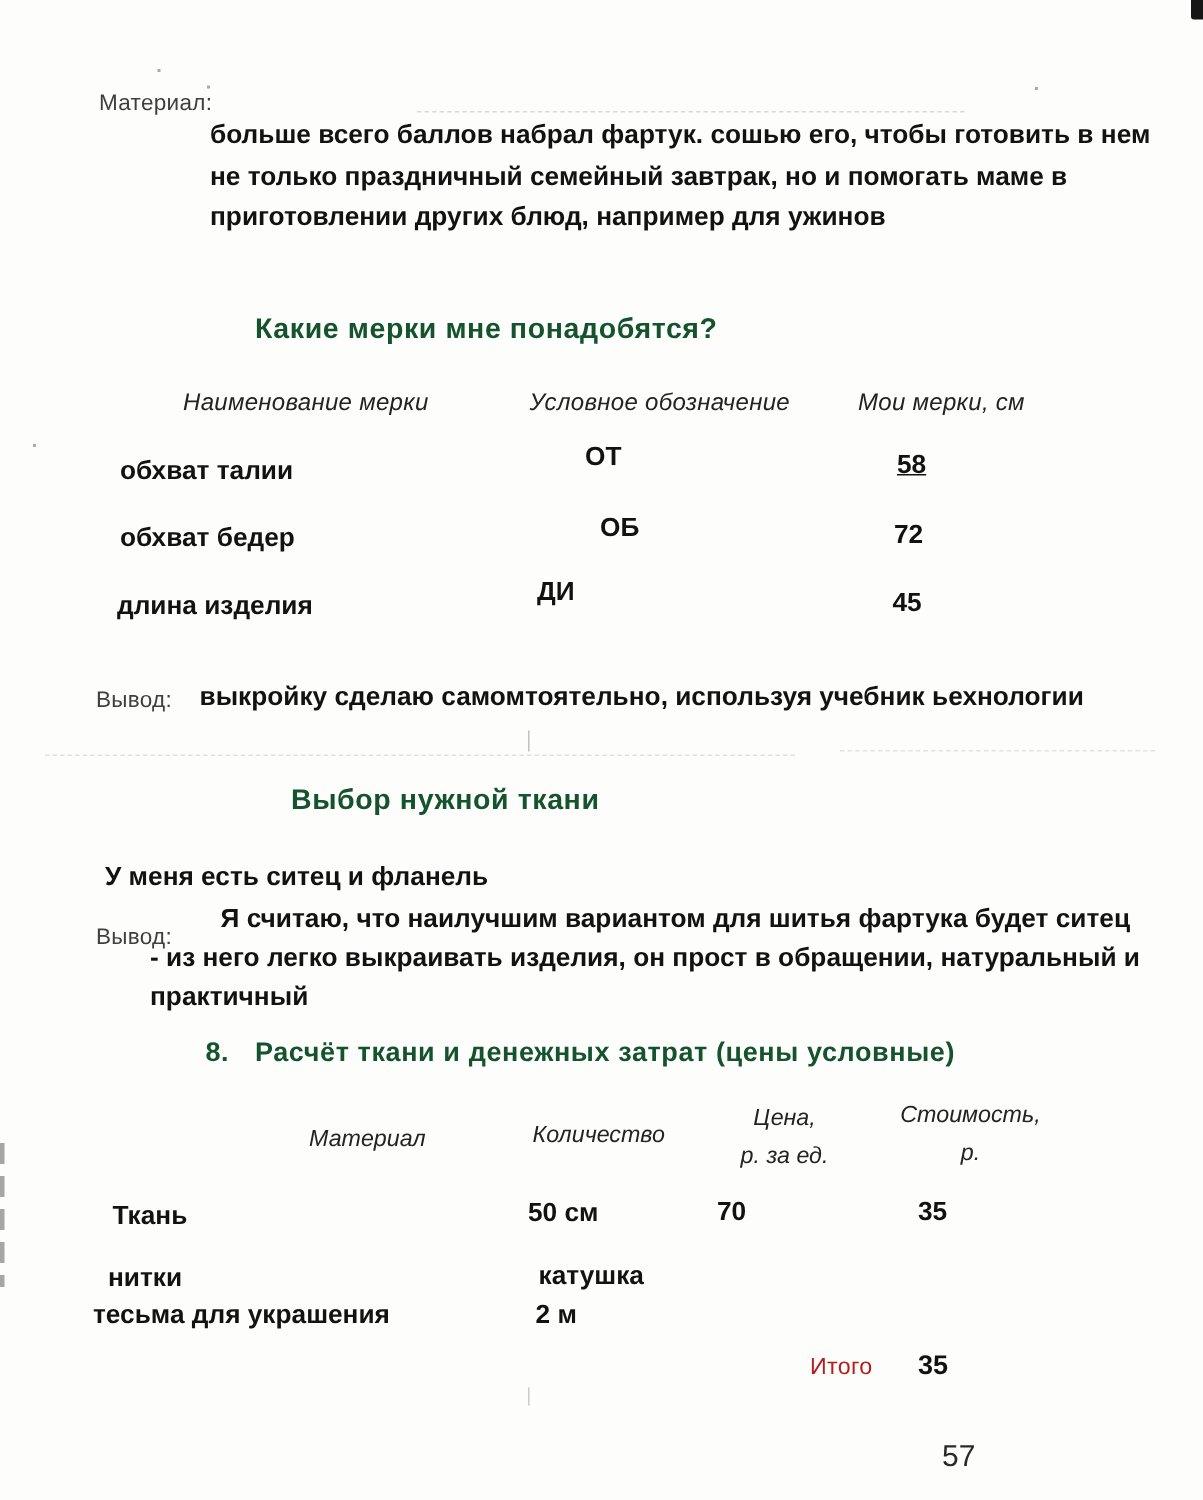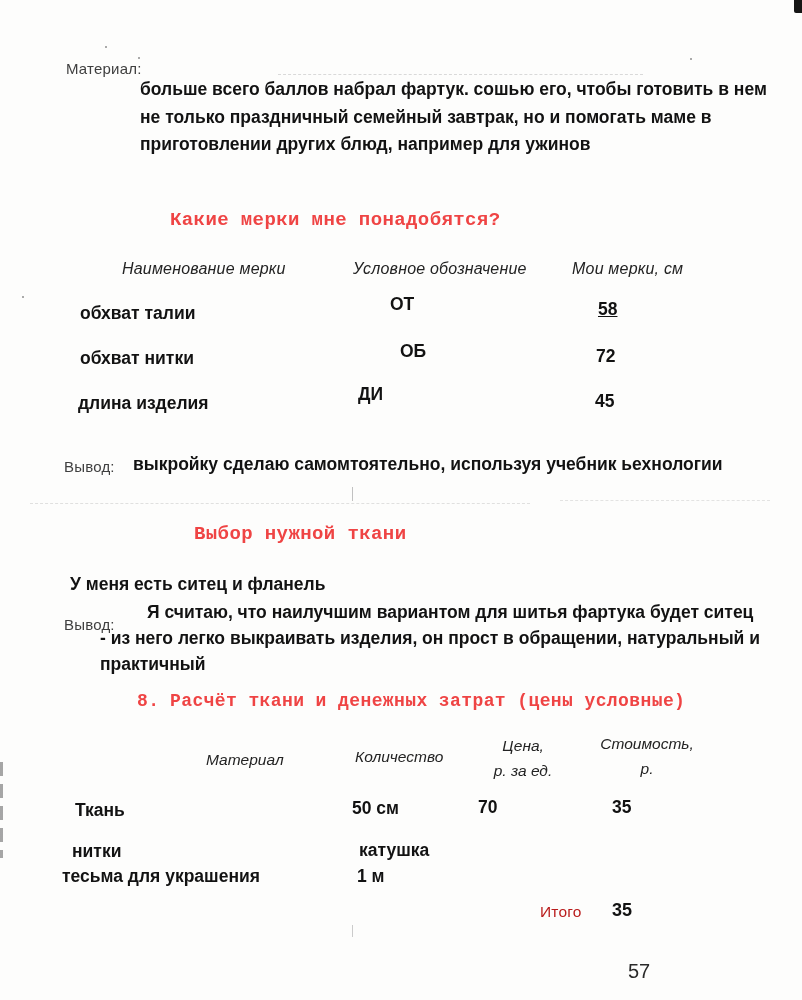--- a/index.html
+++ b/index.html
@@ -8,21 +8,21 @@
     background:#fdfdfc;
     font-family:"Liberation Sans", sans-serif;
     color:#161616;
     position:relative;
     overflow:hidden;
   }
   .abs{position:absolute;white-space:nowrap;}
   .lbl{font-size:15px;color:#3f3f3f;letter-spacing:.2px;}
   .b{font-weight:bold;font-size:17.5px;color:#121212;}
   .para{white-space:normal;line-height:27.5px;}
-  .ser{font-family:Liberation Mono, monospace;font-weight:bold;font-size:19px;color:#ef4444;letter-spacing:.4px;}
+  .ser{font-family:Liberation Sans, sans-serif;font-weight:bold;font-size:19px;color:#14532d;letter-spacing:.4px;}
   .it{font-style:italic;font-size:16px;color:#232323;letter-spacing:.2px;}
   .it2{font-style:italic;font-size:15.5px;color:#232323;text-align:center;line-height:25px;}
   .gray{color:#b91c1c;}
   .pageno{font-size:20px;color:#2a2a2a;}
   .dash{position:absolute;border-top:1px dashed #bdbdbd;}
   .tick{position:absolute;background:#9a9a9a;}
   .dot{position:absolute;width:2px;height:2px;background:#aaa;}
 </style>
 </head>
 <body>
@@ -45,21 +45,21 @@
 <div class="abs ser" style="left:170px;top:209px;">Какие мерки мне понадобятся?</div>
 
 <div class="abs it" style="left:122px;top:260px;">Наименование мерки</div>
 <div class="abs it" style="left:353px;top:260px;">Условное обозначение</div>
 <div class="abs it" style="left:572px;top:260px;">Мои мерки, см</div>
 
 <div class="abs b" style="left:80px;top:303px;">обхват талии</div>
 <div class="abs b" style="left:390px;top:294px;">ОТ</div>
 <div class="abs b" style="left:598px;top:299px;text-decoration:underline;">58</div>
 
-<div class="abs b" style="left:80px;top:348px;">обхват нитки</div>
+<div class="abs b" style="left:80px;top:348px;">обхват бедер</div>
 <div class="abs b" style="left:400px;top:341px;">ОБ</div>
 <div class="abs b" style="left:596px;top:346px;">72</div>
 
 <div class="abs b" style="left:78px;top:393px;">длина изделия</div>
 <div class="abs b" style="left:358px;top:384px;">ДИ</div>
 <div class="abs b" style="left:595px;top:391px;">45</div>
 
 <div class="abs lbl" style="left:64px;top:458px;">Вывод:</div>
 <div class="abs b" style="left:133px;top:454px;">выкройку сделаю самомтоятельно, используя учебник ьехнологии</div>
 
@@ -84,18 +84,18 @@
 
 <div class="abs b" style="left:75px;top:800px;">Ткань</div>
 <div class="abs b" style="left:352px;top:798px;">50 см</div>
 <div class="abs b" style="left:478px;top:797px;">70</div>
 <div class="abs b" style="left:612px;top:797px;">35</div>
 
 <div class="abs b" style="left:72px;top:841px;">нитки</div>
 <div class="abs b" style="left:359px;top:840px;">катушка</div>
 
 <div class="abs b" style="left:62px;top:866px;">тесьма для украшения</div>
-<div class="abs b" style="left:357px;top:866px;">1 м</div>
+<div class="abs b" style="left:357px;top:866px;">2 м</div>
 
 <div class="abs lbl gray" style="left:540px;top:903px;font-size:15.5px;">Итого</div>
 <div class="abs b" style="left:612px;top:900px;font-size:18px;">35</div>
 
 <div class="abs pageno" style="left:628px;top:960px;">57</div>
 
 </body></html>

